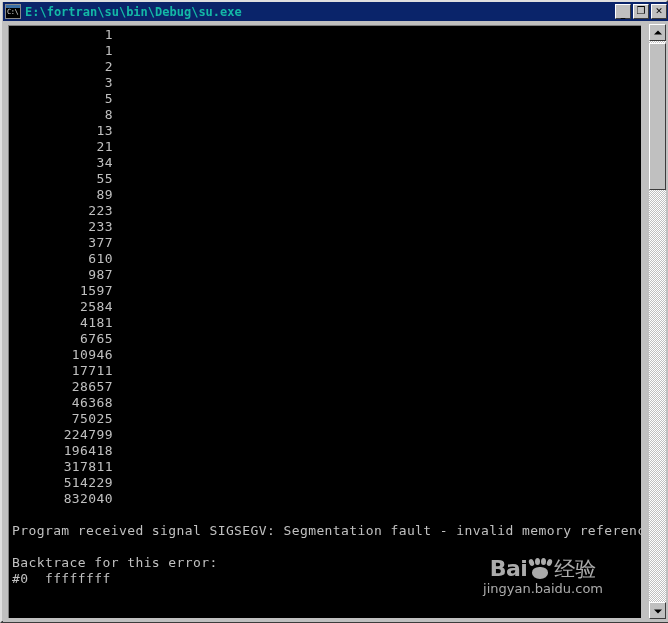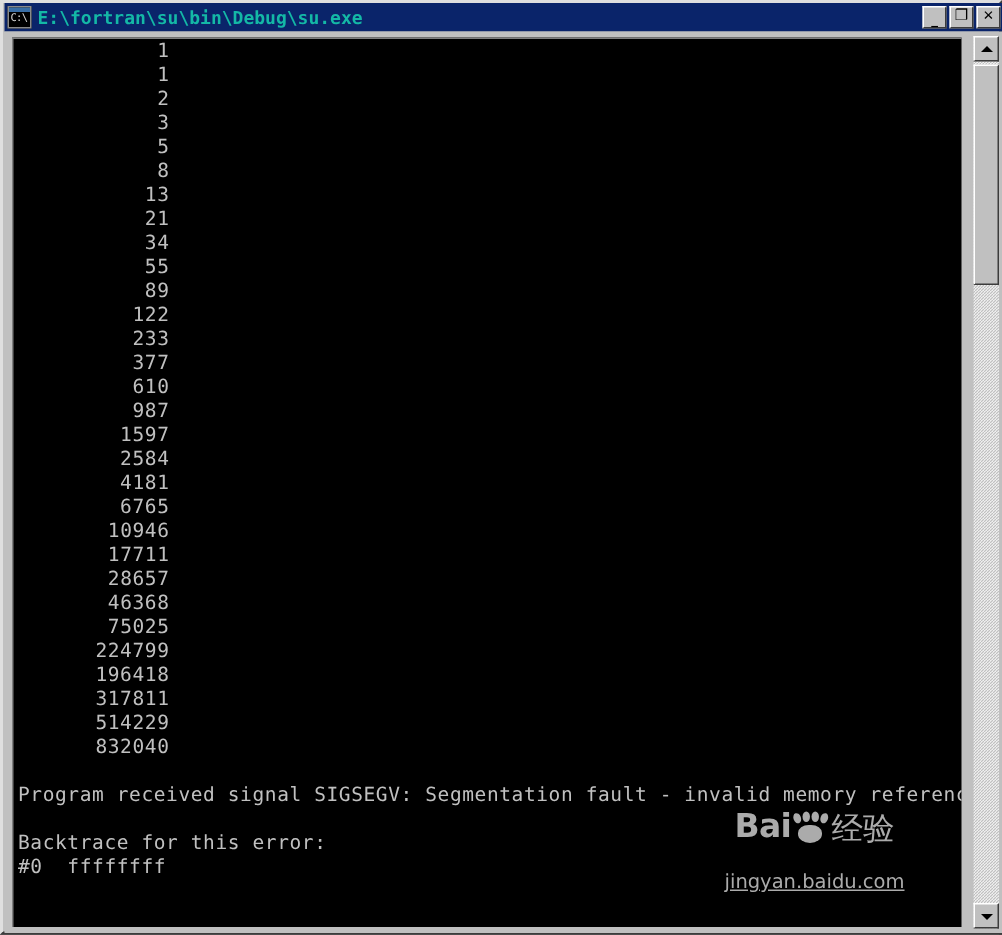--- a/index.html
+++ b/index.html
@@ -259,23 +259,22 @@
     font-family: "DejaVu Sans", sans-serif;
     font-size: 21px;
     font-weight: normal;
     letter-spacing: 0px;
   }
   .wm-bottom {
     color: #d6d6d6;
     font-family: "DejaVu Sans", sans-serif;
     font-size: 13px;
     line-height: 15px;
-    margin-top: 18px;
+    margin-top: 1px;
     letter-spacing: 0px;
-    text-decoration: underline;
   }
 </style>
 </head>
 <body>
 
 <div class="console-window">
 
   <div class="titlebar">
     <div class="title-icon">
       <div class="icon-bar"></div>
@@ -305,21 +304,21 @@
             <div class="line num-line">1</div>
             <div class="line num-line">2</div>
             <div class="line num-line">3</div>
             <div class="line num-line">5</div>
             <div class="line num-line">8</div>
             <div class="line num-line">13</div>
             <div class="line num-line">21</div>
             <div class="line num-line">34</div>
             <div class="line num-line">55</div>
             <div class="line num-line">89</div>
-            <div class="line num-line">122</div>
+            <div class="line num-line">223</div>
             <div class="line num-line">233</div>
             <div class="line num-line">377</div>
             <div class="line num-line">610</div>
             <div class="line num-line">987</div>
             <div class="line num-line">1597</div>
             <div class="line num-line">2584</div>
             <div class="line num-line">4181</div>
             <div class="line num-line">6765</div>
             <div class="line num-line">10946</div>
             <div class="line num-line">17711</div>

